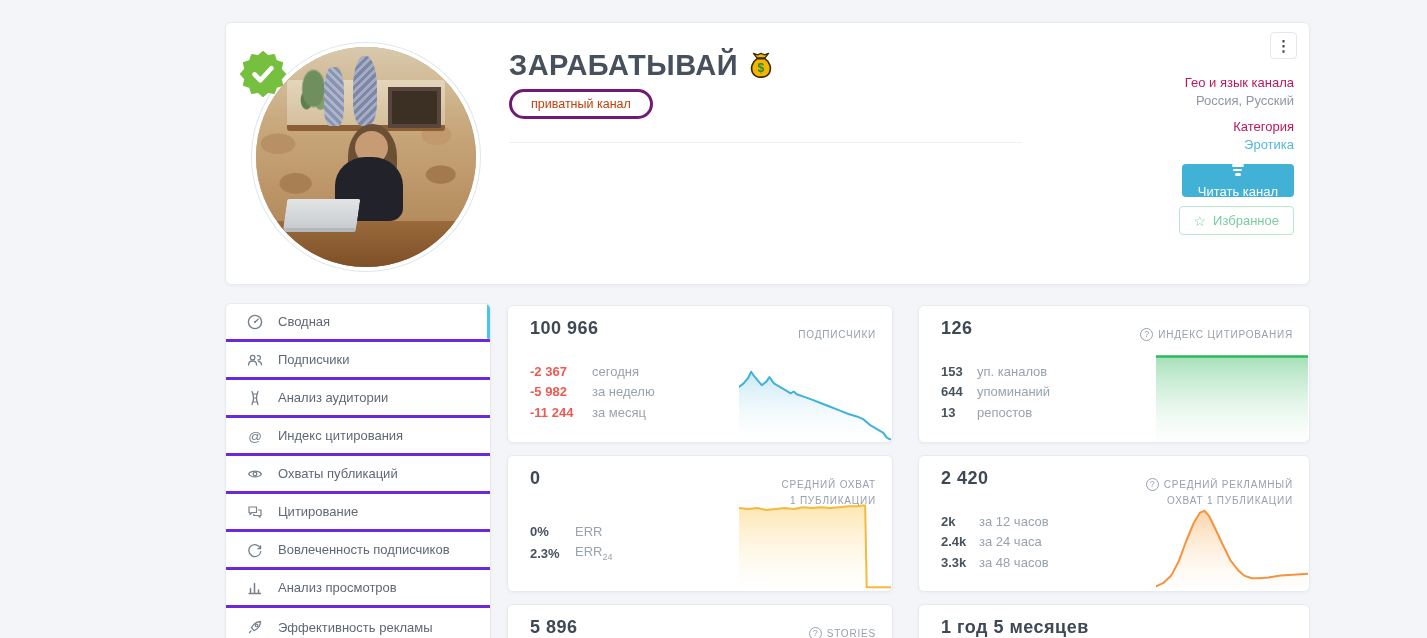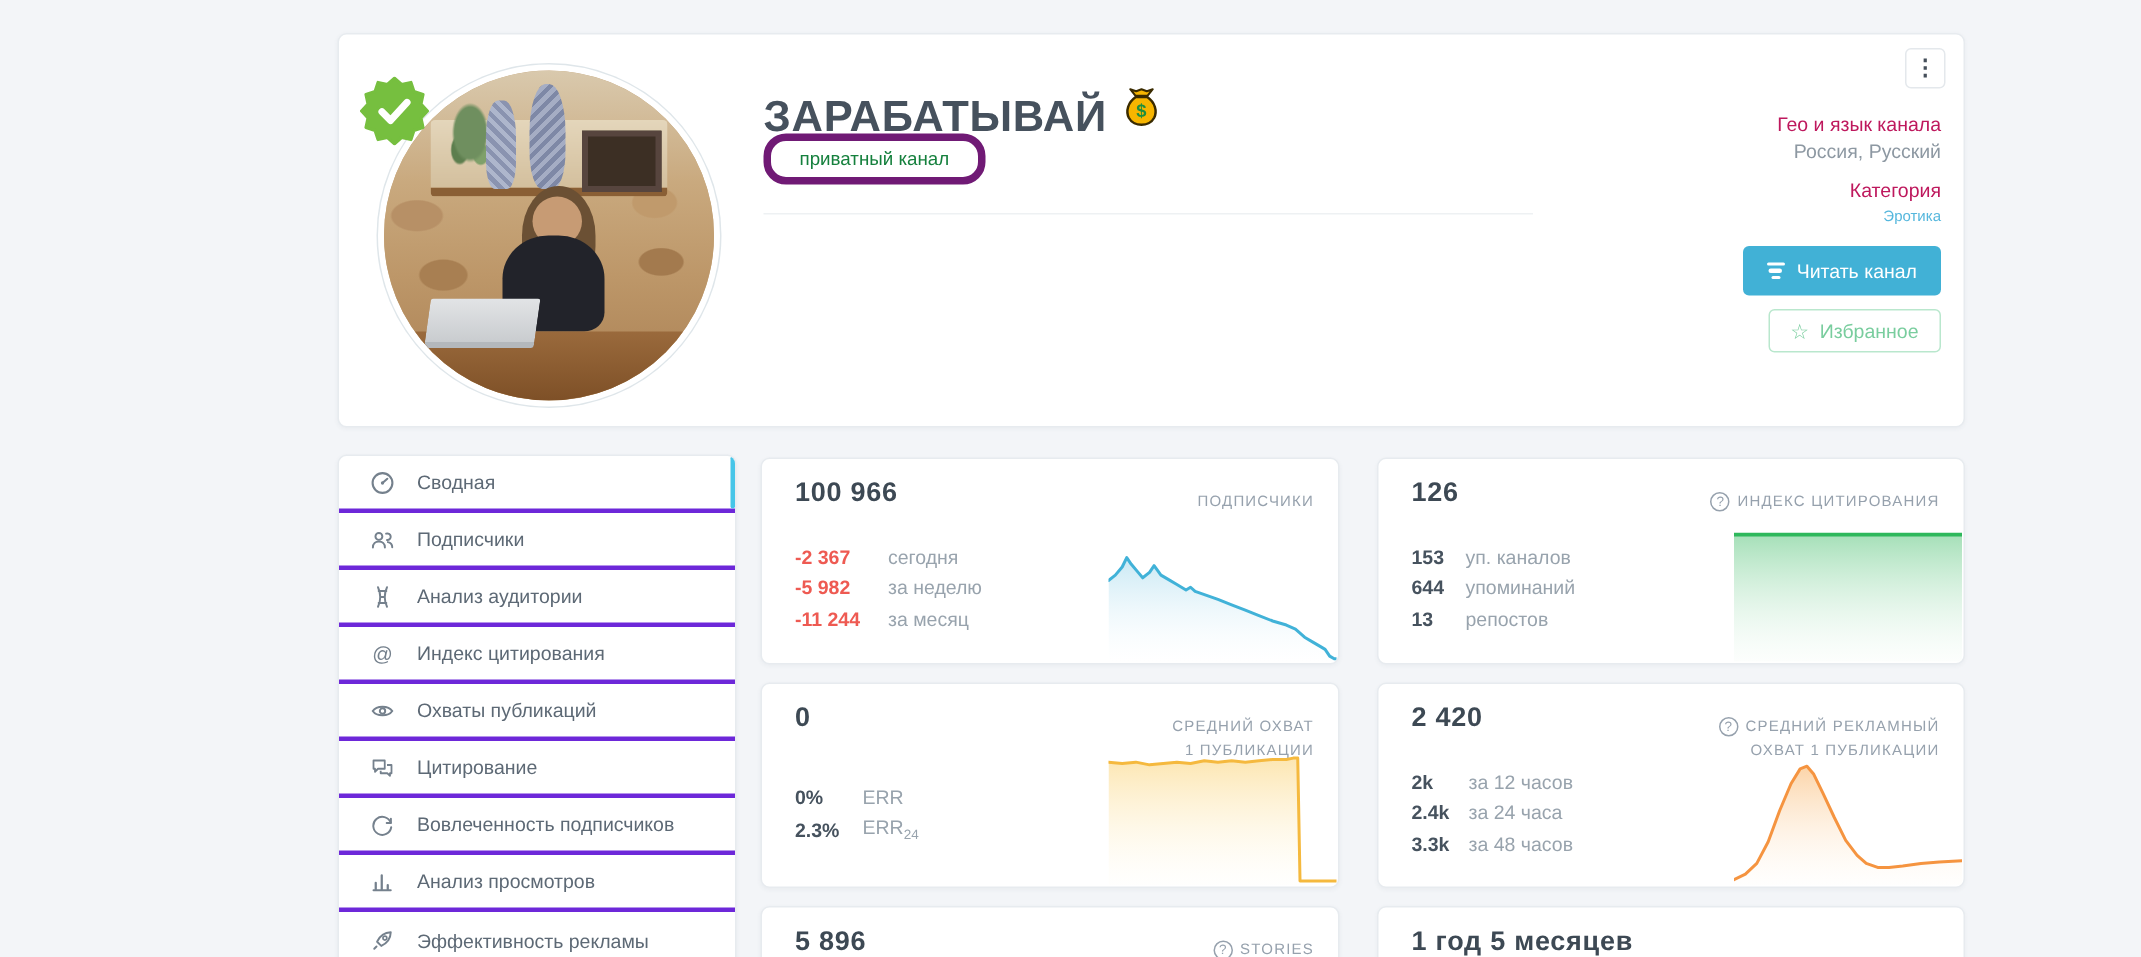--- a/index.html
+++ b/index.html
@@ -38,36 +38,36 @@
   .av-body { position:absolute; left:36%; top:50%; width:31%; height:29%; border-radius:45% 45% 20% 20%;
      background:#22232a; }
   .av-table { position:absolute; left:0; bottom:0; width:100%; height:21%;
      background:linear-gradient(#9a6a3c,#7e5027); }
   .av-laptop { position:absolute; left:13%; bottom:16%; width:33%; height:15%;
      background:linear-gradient(#e2e4e6,#c9cccf); border-radius:2px; transform:skewX(-8deg);
      border-bottom:4px solid #b4b8bc; }
   .verified-badge { position:absolute; left:14px; top:28px; width:46px; height:46px; z-index:3; }
 
   .channel-title-wrap { position:absolute; left:283px; top:26px; display:flex; align-items:center; gap:8px; }
-  .channel-title { font-size:29px; font-weight:bold; color:#46515d; letter-spacing:.5px;margin-top:13px; }
+  .channel-title { font-size:29px; font-weight:bold; color:#46515d; letter-spacing:.5px; }
   .private-badge { position:absolute; left:283px; top:66px; display:inline-block; padding:5px 19px;
-     border:5px solid #701a75; border-radius:15px; color:#15803d; font-size:12.5px; }
+     border:3px solid #701a75; border-radius:15px; color:#c2410c; font-size:12.5px; }
   .header-divider { position:absolute; left:283px; top:119px; width:513px; height:1px; background:#eef1f3; }
 
   .menu-btn { position:absolute; right:12px; top:9px; width:27px; height:27px; background:#fff;
      border:1px solid #e4e8ec; border-radius:4px; color:#454f5a; font-size:15px; font-weight:bold;
      text-align:center; line-height:25px; cursor:pointer; }
   .info-col { position:absolute; right:15px; top:51px; text-align:right; }
   .info-label { font-size:13px; font-weight:normal; color:#be185d; line-height:18px; }
   .info-value { font-size:13px; color:#8d98a2; line-height:18px; }
-  .info-link  { font-size:10px; color:#55b7dd; line-height:18px; cursor:pointer; }
+  .info-link  { font-size:13px; color:#55b7dd; line-height:18px; cursor:pointer; }
   .info-gap { height:8px; }
   .btn-read { position:absolute; right:15px; top:141px; height:33px; padding:0 16px;
      background:#41b1d6; border:none; border-radius:4px; color:#fff; font-size:13px;
-     display:flex; align-items:center; gap:8px; cursor:pointer; font-family:inherit; }
+     display:flex; align-items:center; gap:8px; cursor:pointer; font-family:inherit;flex-direction:column; }
   .btn-fav { position:absolute; right:15px; top:183px; height:29px; padding:0 14px;
      background:#fff; border:1px solid #b9e7cd; border-radius:4px; color:#79cd9e; font-size:13px;
      display:flex; align-items:center; gap:7px; cursor:pointer; font-family:inherit; }
   .star-glyph { font-size:14px; line-height:1; }
   .read-icon { display:inline-flex; flex-direction:column; gap:2px; align-items:center; }
   .read-icon i { display:block; height:2.5px; border-radius:2px; background:#fff; }
 
   
   .sidebar-card { left:225px; top:303px; width:266px; height:400px; border-radius:6px; }
   .side-item { position:relative; height:38px; display:flex; align-items:center; padding-left:21px;

